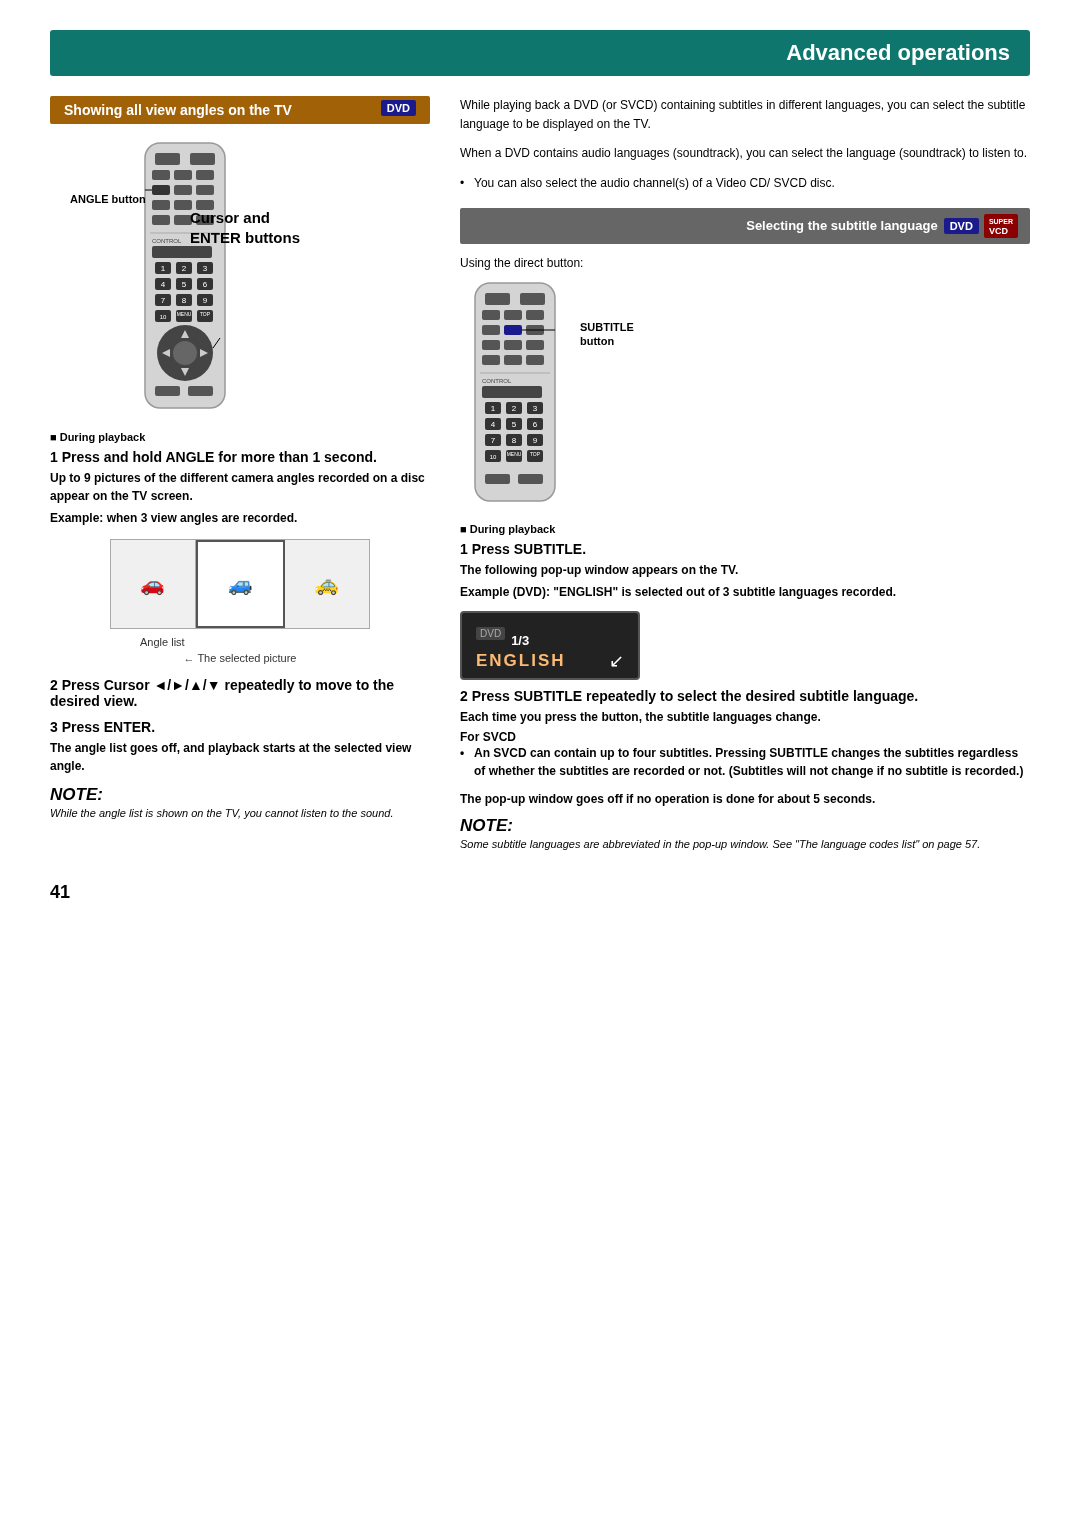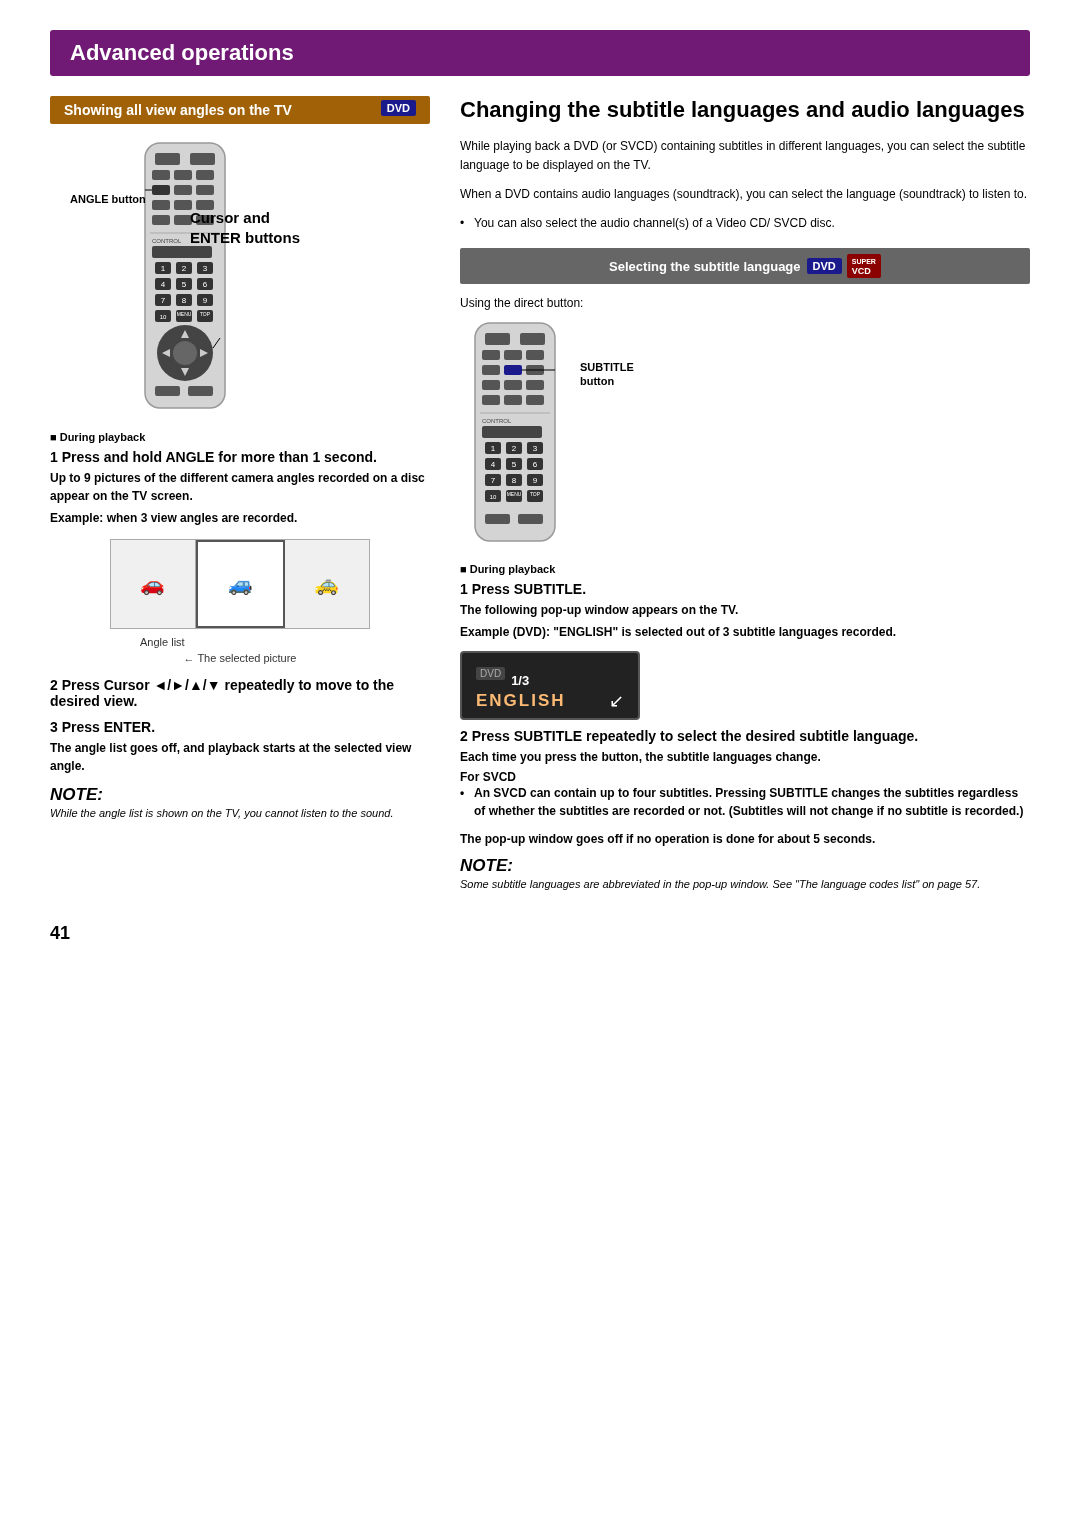--- a/index.html
+++ b/index.html
@@ -9,25 +9,26 @@
       background: #fff;
       font-family: Arial, Helvetica, sans-serif;
       font-size: 13px;
       color: #000;
     }
     .page-container {
       padding: 30px 50px 40px 50px;
     }
     
     .page-header {
-      background: #701a75;
+      background: #0f766e;
       color: #fff;
       padding: 10px 20px;
       margin-bottom: 20px;
       border-radius: 3px;
+      text-align: right;
     }
     .page-header h1 {
       font-size: 22px;
       font-weight: bold;
       color: #fff;
     }
     
     .two-col {
       display: flex;
       gap: 30px;
@@ -174,21 +175,21 @@
     .sub-section-header {
       background: #666;
       color: #fff;
       padding: 6px 12px;
       font-size: 13px;
       font-weight: bold;
       margin-bottom: 12px;
       border-radius: 2px;
       display: flex;
       align-items: center;
-      justify-content: center;
+      justify-content: flex-end;
     }
     .right-main-title {
       font-size: 22px;
       font-weight: bold;
       margin-bottom: 12px;
       line-height: 1.3;
     }
     .using-direct {
       font-size: 12px;
       margin-bottom: 8px;
@@ -331,21 +332,20 @@
 
       <div class="note-box">
         <div class="note-title">NOTE:</div>
         <div class="note-text">While the angle list is shown on the TV, you cannot listen to the sound.</div>
       </div>
 
     </div>
 
     <div class="right-col">
 
-      <h2 class="right-main-title">Changing the subtitle languages and audio languages</h2>
 
       <div class="right-intro">While playing back a DVD (or SVCD) containing subtitles in different languages, you can select the subtitle language to be displayed on the TV.</div>
       <div class="right-intro">When a DVD contains audio languages (soundtrack), you can select the language (soundtrack) to listen to.</div>
       <div class="bullet-item right-intro">You can also select the audio channel(s) of a Video CD/ SVCD disc.</div>
 
       <div style="margin-top:16px;">
         <div class="sub-section-header">
           <span>Selecting the subtitle language</span>
           <span style="display:flex; align-items:center; gap:3px;">
             <span class="dvd-badge">DVD</span>

